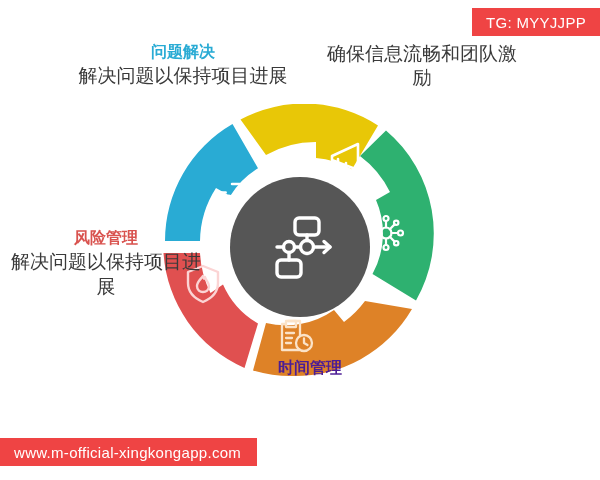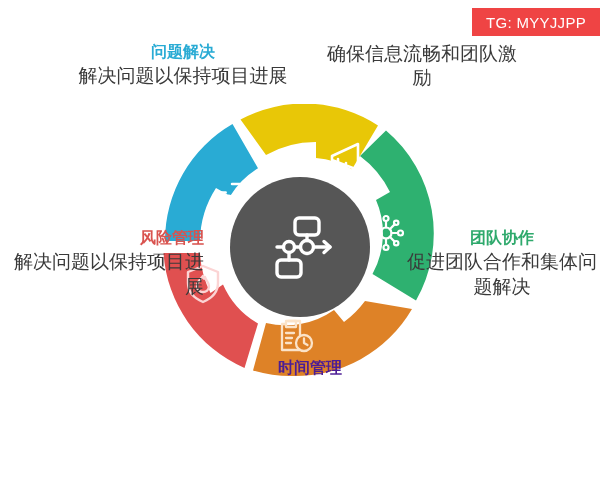--- a/index.html
+++ b/index.html
@@ -72,21 +72,21 @@
   .callout .c-desc {
     font-size: 19px;
     color: #3a3a3a;
     display: block;
   }
 
   #callout-problem   { left: 76px;  top: 42px;  width: 214px; }
   #callout-comm      { left: 318px; top: 42px;  width: 208px; }
   #callout-collab    { left: 404px; top: 228px; width: 196px; text-align: center; }
   #callout-time      { left: 196px; top: 358px; width: 228px; }
-  #callout-risk      { left: 8px;   top: 228px; width: 196px; text-align: right; }
+  #callout-risk      { left: 8px;   top: 228px; width: 196px; }
 </style>
 </head>
 <body>
 
 <div id="canvas">
 
   <div id="wheel-wrap">
     <svg id="wheel" width="304" height="274" viewBox="0 0 304 274">
       <defs>
         
@@ -199,30 +199,27 @@
 
   <div class="callout" id="callout-problem">
     <span class="c-title" style="color:#29ABD4">问题解决</span>
     <span class="c-desc">解决问题以保持项目进展</span>
   </div>
 
   <div class="callout" id="callout-comm">
     <span class="c-desc">确保信息流畅和团队激励</span>
   </div>
 
-  <div class="callout" id="callout-collab">
-    <span class="c-title" style="color:#2EA96C">团队协作</span>
-    <span class="c-desc">促进团队合作和集体问题解决</span>
-  </div>
 
   <div class="callout" id="callout-time">
     <span class="c-title" style="color:#4c1d95">时间管理</span>
   </div>
 
   <div class="callout" id="callout-risk">
     <span class="c-title" style="color:#D9534F">风险管理</span>
     <span class="c-desc">解决问题以保持项目进展</span>
   </div>
 
   <div class="watermark" id="wm-top">TG: MYYJJPP</div>
 
+  <div class="watermark" id="wm-bottom">www.m-official-xingkongapp.com</div>
 
 </div>
 
 </body></html>

